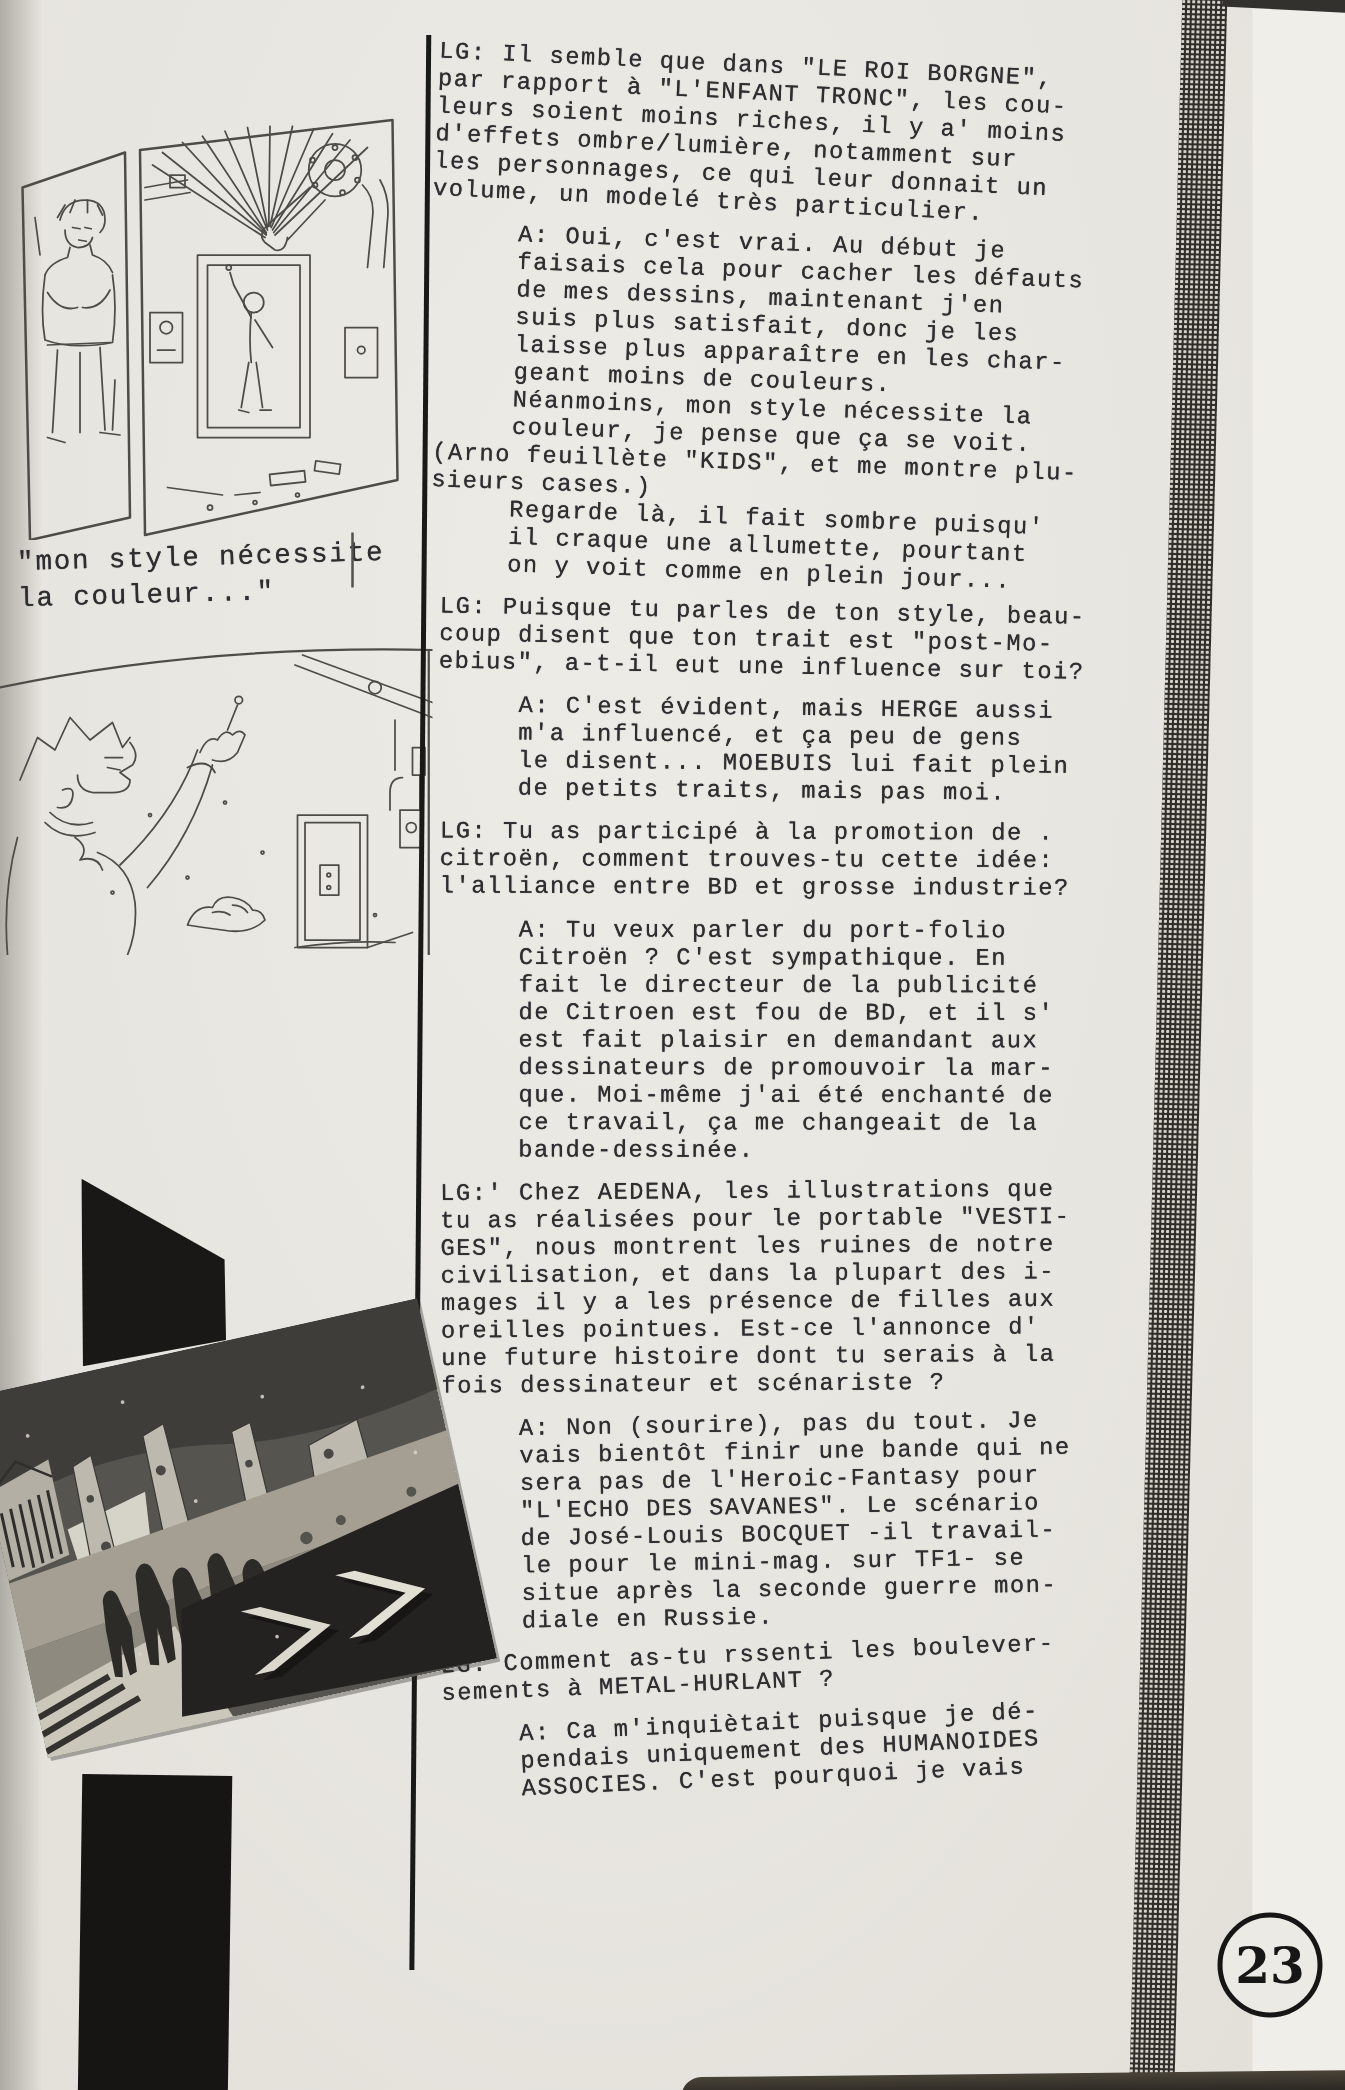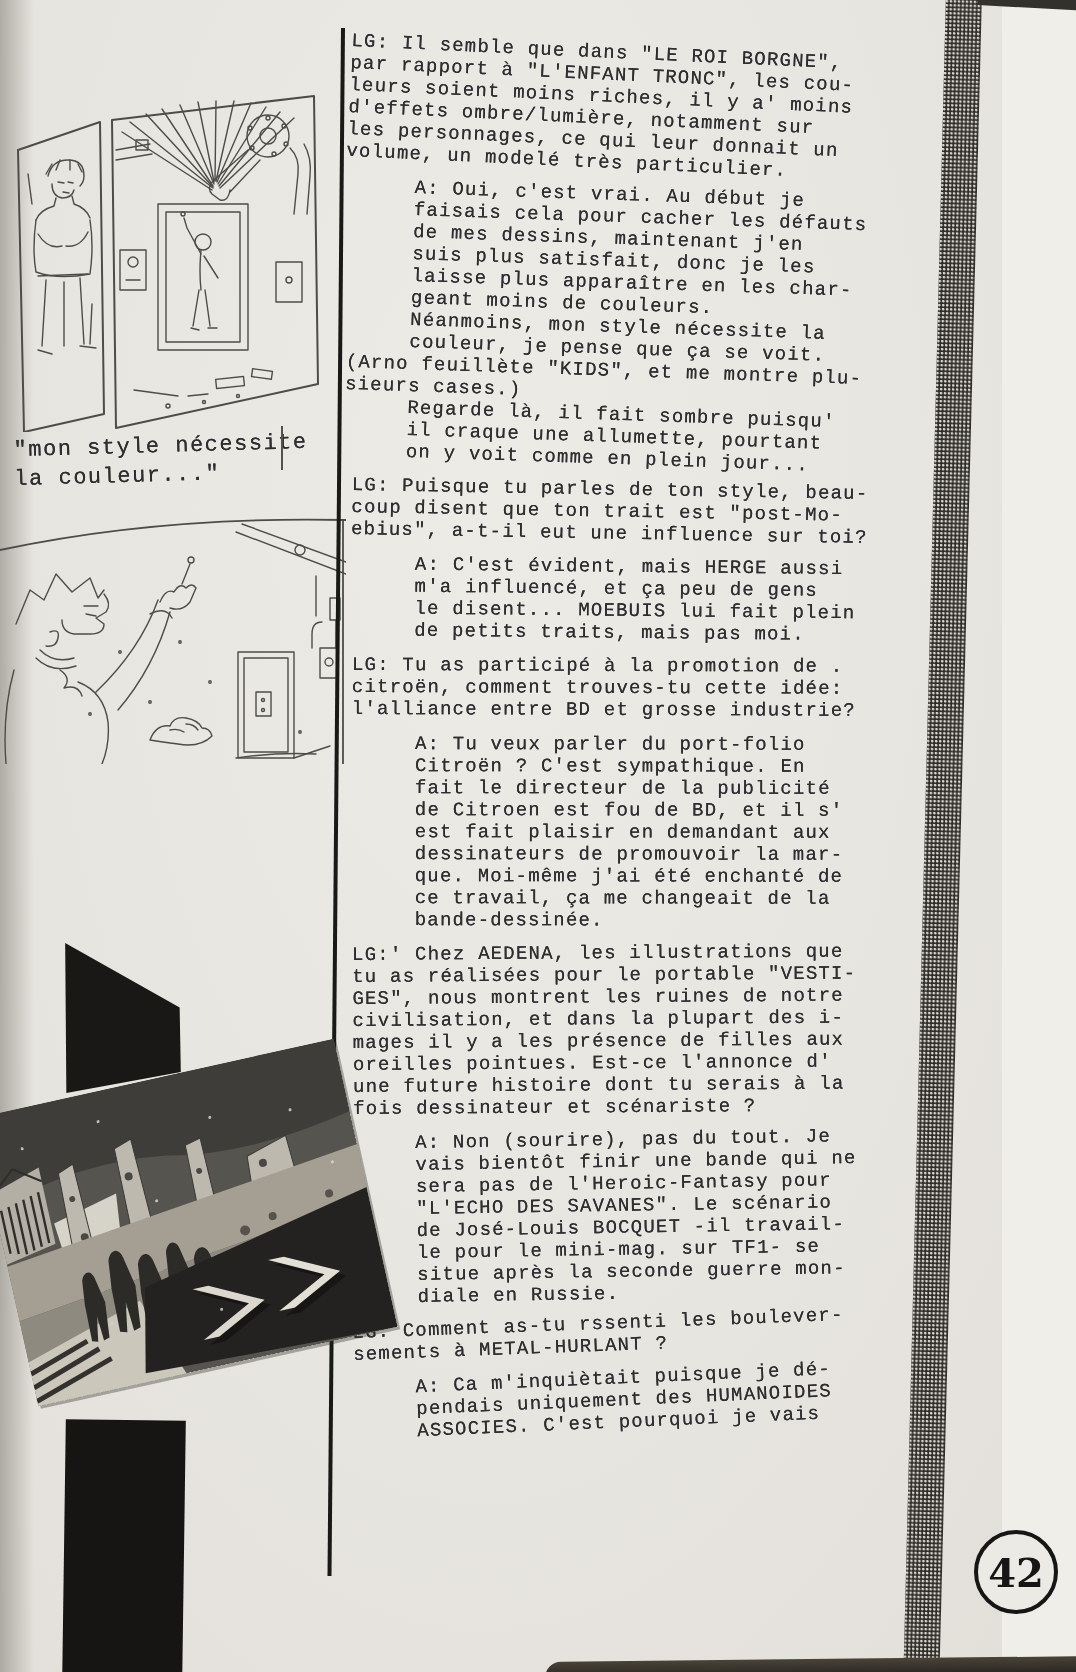--- a/index.html
+++ b/index.html
@@ -337,16 +337,16 @@
     <div class="tblock r10">     A: Ca m'inquiètait puisque je dé-
      pendais uniquement des HUMANOIDES
      ASSOCIES. C'est pourquoi je vais</div>
   </div>
 
   <div class="halftone-band"></div>
   <div class="corner-streak"></div>
   <div class="bottom-shadow"></div>
 
   <div class="page-circle">
-    <span>42</span>
+    <span>23</span>
   </div>
 
 </div>
 
 </body></html>

